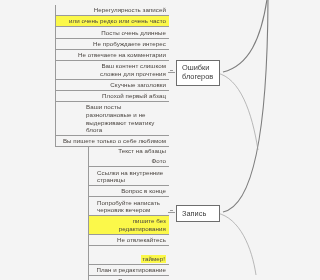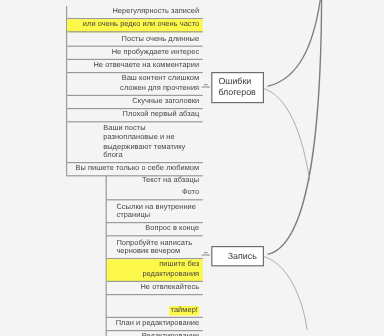--- a/index.html
+++ b/index.html
@@ -134,15 +134,15 @@
       <div class="leaf" style="width:80px;">
         <span class="hl">таймер!</span>
       </div>
       <div class="leaf" style="width:80px;">План и редактирование</div>
       <div class="leaf" style="width:80px;">Редактирование</div>
 
     </div>
   </div>
   <div class="connector" style="left:168px; top:212px; width:7px;"></div>
   <div class="connector-dot" style="left:170px; top:210px;"></div>
-  <div class="node" style="left:176px; top:205px; width:44px; padding-top:3px; padding-bottom:3px;text-align:right;">Запись</div>
+  <div class="node" style="left:176px; top:205px; width:44px; padding-top:3px; padding-bottom:3px;">Запись</div>
 
 </div>
 
 </body></html>

